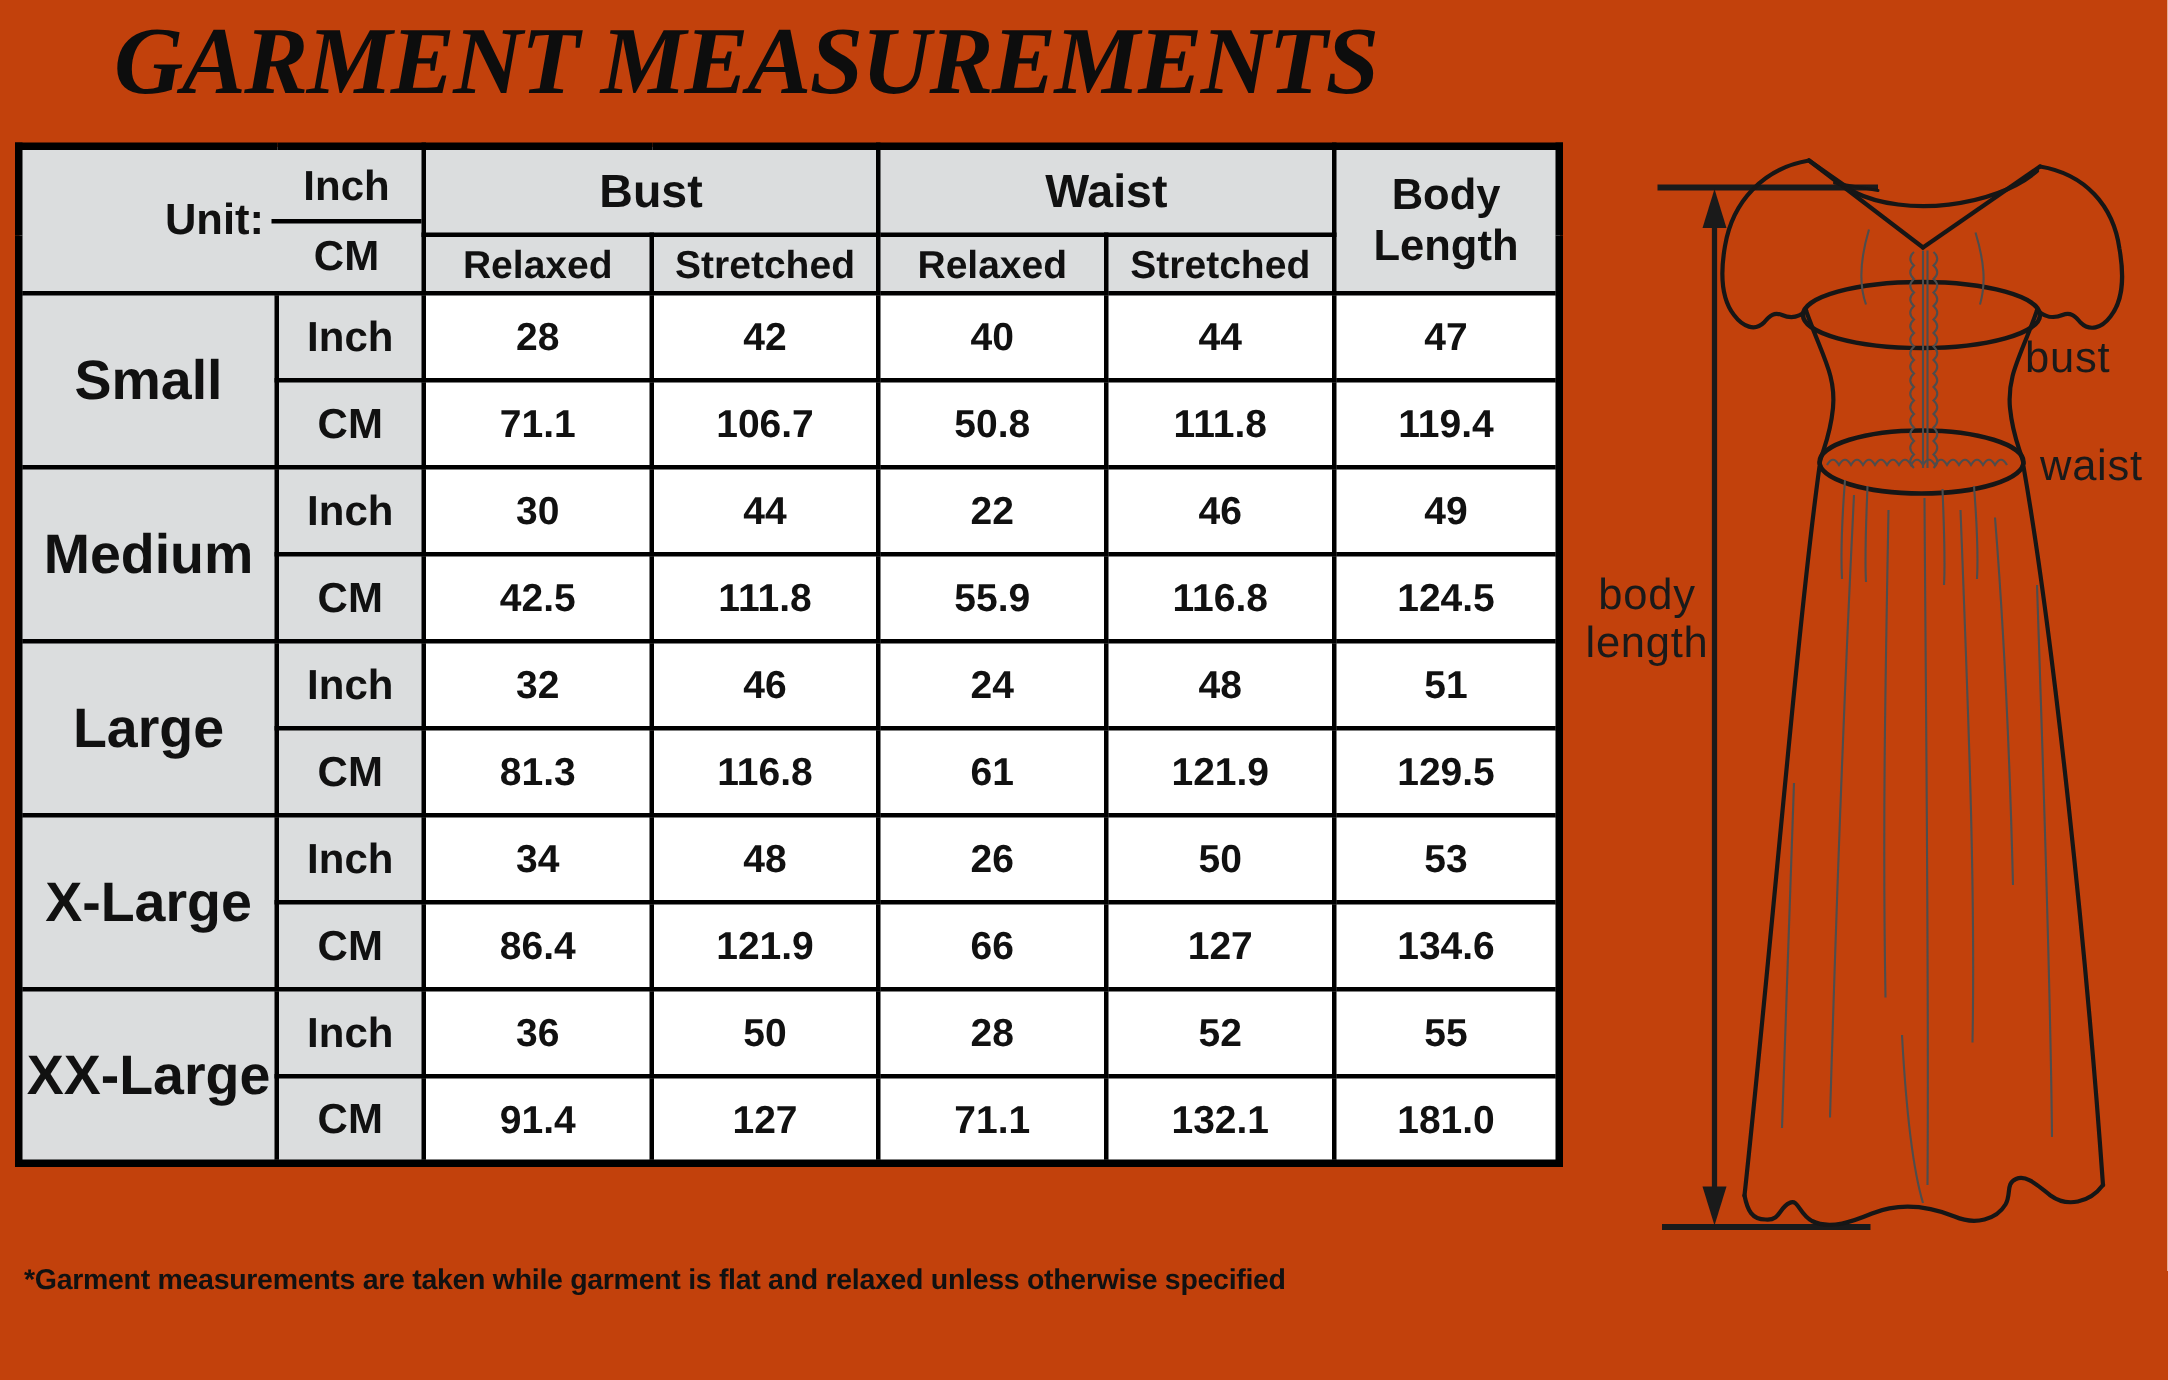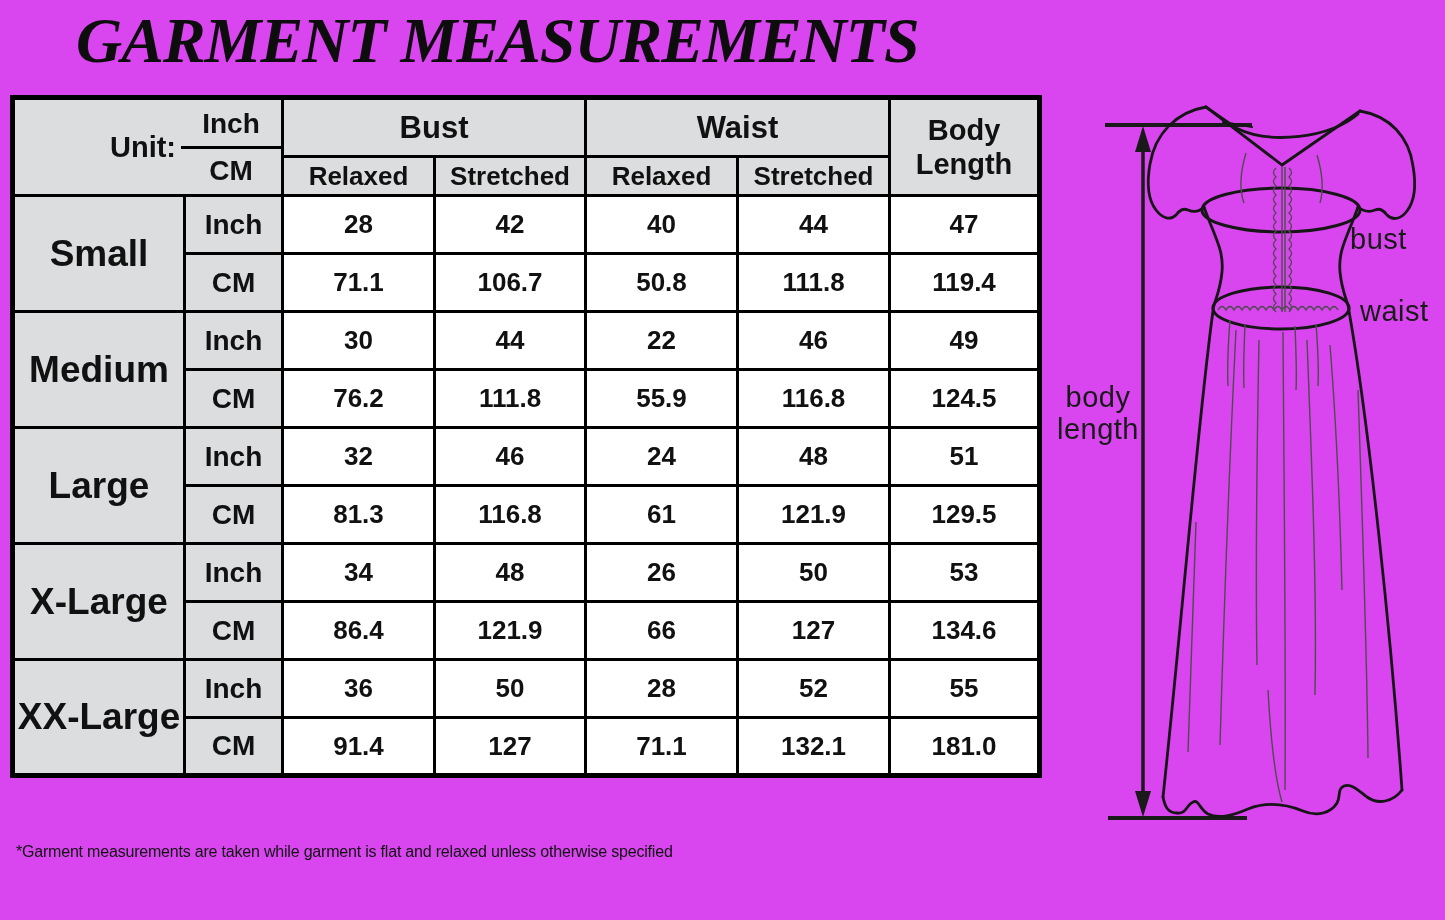--- a/index.html
+++ b/index.html
@@ -1,16 +1,16 @@
 <!DOCTYPE html>
 <html><head>
 <meta charset="utf-8">
 <style>
   html,body{margin:0;padding:0;background:#ffffff;}
-  .page{position:relative;width:1445px;height:920px;background:#d946ef;overflow:hidden;
+  .page{position:relative;width:1445px;height:920px;background:#c2410c;overflow:hidden;
         font-family:"Liberation Sans",sans-serif;color:#111;}
 
   
   .title{position:absolute;left:76px;top:4px;
          font-family:"Liberation Serif",serif;font-style:italic;font-weight:bold;
          font-size:64px;letter-spacing:-1px;color:#0d0d0d;white-space:nowrap;}
 
   
   .size-table{position:absolute;left:10px;top:95px;border-collapse:collapse;table-layout:fixed;
               width:1027px;border:5px solid #000;font-weight:bold;}
@@ -29,22 +29,22 @@
 
   
   .unit-cell{padding:0;}
   .unit-wrap{display:flex;align-items:center;justify-content:flex-end;}
   .unit-word{font-size:29px;padding-right:5px;margin-left:32px;}
   .frac{width:100px;text-align:center;}
   .frac-top{border-bottom:3px solid #000;font-size:28px;padding:3px 0 6px 0;}
   .frac-bot{font-size:28px;padding:6px 0 3px 0;}
 
   
-  .footnote{position:absolute;left:16px;top:843px;font-size:16px;letter-spacing:-0.2px;
-            color:#111;white-space:nowrap;}
+  .footnote{position:absolute;left:16px;top:843px;font-size:19px;letter-spacing:-0.2px;
+            color:#111;white-space:nowrap;font-weight:bold;}
 
   
   .diagram{position:absolute;left:1040px;top:90px;width:405px;height:745px;}
   .diagram svg{position:absolute;left:0;top:0;}
   .dia-label{position:absolute;font-size:29px;color:#1a1a1a;letter-spacing:0.5px;}
   .lbl-bust{left:310px;top:133px;}
   .lbl-waist{left:320px;top:205px;}
   .lbl-bodylen{left:0px;top:291px;width:116px;text-align:center;line-height:32px;}
 </style>
 </head>
@@ -108,21 +108,21 @@
         <td class="gray size-lbl" rowspan="2">Medium</td>
         <td class="gray unit-lbl">Inch</td>
         <td class="white val">30</td>
         <td class="white val">44</td>
         <td class="white val">22</td>
         <td class="white val">46</td>
         <td class="white val">49</td>
       </tr>
       <tr class="dr">
         <td class="gray unit-lbl">CM</td>
-        <td class="white val">76.2</td>
+        <td class="white val">42.5</td>
         <td class="white val">111.8</td>
         <td class="white val">55.9</td>
         <td class="white val">116.8</td>
         <td class="white val">124.5</td>
       </tr>
 
       <tr class="dr">
         <td class="gray size-lbl" rowspan="2">Large</td>
         <td class="gray unit-lbl">Inch</td>
         <td class="white val">32</td>

